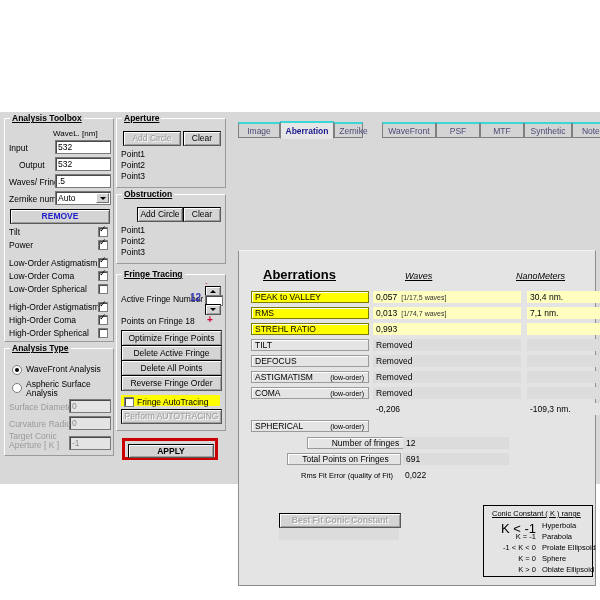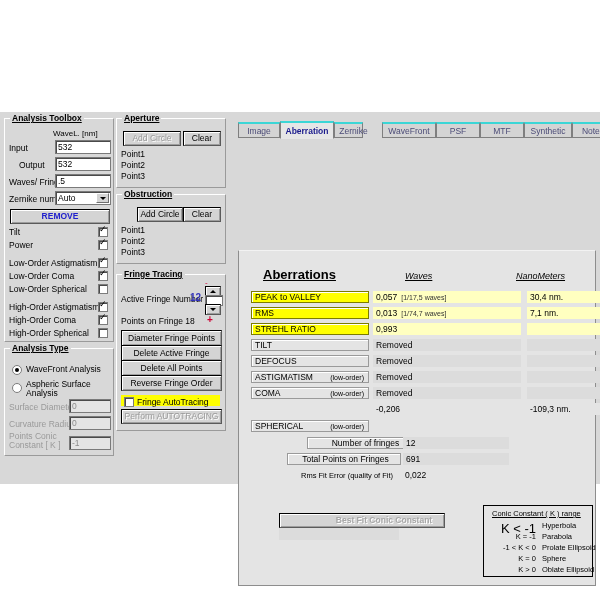--- a/index.html
+++ b/index.html
@@ -203,21 +203,21 @@
 
     <div class="rb" style="left:7px;top:34px;"></div>
     <div class="lbl" style="left:21px;top:31px;width:82px;white-space:normal;line-height:9px;">Aspheric  Surface Analysis</div>
 
     <div class="lbl dim" style="left:4px;top:53px;">Surface Diameter</div>
     <div class="fld dis" style="left:64px;top:50px;width:38px;height:12px;">0</div>
 
     <div class="lbl dim" style="left:4px;top:70px;">Curvature Radius</div>
     <div class="fld dis" style="left:64px;top:67px;width:38px;height:12px;">0</div>
 
-    <div class="lbl dim" style="left:4px;top:83px;width:58px;white-space:normal;line-height:9px;">Points Conic Constant [ K ]</div>
+    <div class="lbl dim" style="left:4px;top:83px;width:58px;white-space:normal;line-height:9px;">Target Conic Aperture [ K ]</div>
     <div class="fld dis" style="left:64px;top:87px;width:38px;height:12px;">-1</div>
   </div>
 
   <div class="grp" style="left:116px;top:6px;width:108px;height:68px;">
     <div class="grp-title">Aperture</div>
     <div class="btn disabled" style="left:6px;top:12px;width:56px;height:13px;">Add Circle</div>
     <div class="btn" style="left:66px;top:12px;width:36px;height:13px;">Clear</div>
     <div class="lbl" style="left:4px;top:30px;">Point1</div>
     <div class="lbl" style="left:4px;top:41px;">Point2</div>
     <div class="lbl" style="left:4px;top:52px;">Point3</div>
@@ -244,32 +244,35 @@
         <span class="caret up"></span>
       </div>
     <div class="fld" style="left:88px;top:20px;width:14px;height:9px;"></div>
     <div class="btn" style="left:88px;top:29px;width:14px;height:9px;">
         <span class="caret"></span>
       </div>
 
     <div class="lbl" style="left:4px;top:41px;">Points on  Fringe 18</div>
     <div class="lbl" style="left:90px;top:39px;color:#cc0033;font-size:10px;font-weight:bold;">+</div>
 
-    <div class="btn" style="left:4px;top:55px;width:99px;height:14px;">Diameter Fringe Points</div>
+    <div class="btn" style="left:4px;top:55px;width:99px;height:14px;">Optimize Fringe Points</div>
     <div class="btn" style="left:4px;top:70px;width:99px;height:14px;">Delete Active Fringe</div>
     <div class="btn" style="left:4px;top:85px;width:99px;height:14px;">Delete  All  Points</div>
     <div class="btn" style="left:4px;top:100px;width:99px;height:14px;">Reverse  Fringe Order</div>
 
     <div style="position:absolute;left:4px;top:120px;width:99px;height:11px;background:#ffff00;"></div>
     <div class="cb" style="left:7px;top:122px;"></div>
     <div class="lbl" style="left:20px;top:122px;">Fringe AutoTracing</div>
 
     <div class="btn disabled" style="left:4px;top:134px;width:99px;height:13px;">Perform  AUTOTRACING</div>
   </div>
 
+  <div style="position:absolute;left:122px;top:326px;width:96px;height:22px;border:3px solid #cc0000;box-sizing:border-box;">
+    <div class="btn" style="left:3px;top:3px;width:84px;height:12px;font-weight:bold;">APPLY</div>
+  </div>
 
   <div id="tabpage">
 
     <div class="lbl" style="left:24px;top:16px;font-size:13px;font-weight:bold;text-decoration:underline;">Aberrations</div>
     <div class="lbl" style="left:166px;top:20px;font-size:9px;font-style:italic;text-decoration:underline;">Waves</div>
     <div class="lbl" style="left:277px;top:20px;font-size:9px;font-style:italic;text-decoration:underline;">NanoMeters</div>
 
     <div class="abx" style="left:12px;top:40px;width:344px;">
 
       <div>
@@ -340,21 +343,21 @@
 
     <div class="namecell" style="left: 48px; top: 186px; width: 114px; height: 12px; justify-content: center; margin-left: 20px;">Number of fringes</div>
     <div class="wavecell" style="left:164px;top:186px;width:106px;height:12px;">12</div>
 
     <div class="namecell" style="left: 48px; top: 202px; width: 114px; height: 12px; justify-content: center;">Total  Points on Fringes</div>
     <div class="wavecell" style="left:164px;top:202px;width:106px;height:12px;">691</div>
 
     <div class="lbl" style="left:62px;top:220px;font-size:7.5px;">Rms Fit Error (quality of Fit)</div>
     <div class="lbl" style="left:166px;top:219px;">0,022</div>
 
-    <div class="btn disabled" style="left:40px;top:262px;width:120px;height:13px;font-weight:bold;color:#a8a8a8;padding-left:44px;">Best Fit Conic Constant</div>
+    <div class="btn disabled" style="left:40px;top:262px;width:120px;height:13px;font-weight:bold;color:#a8a8a8;">Best Fit Conic Constant</div>
     <div style="position:absolute;left:40px;top:277px;width:120px;height:12px;background:#dcdcdc;"></div>
 
     <div style="position:absolute;left:244px;top:254px;width:110px;height:72px;border:1px solid #000;background:#e4e4e4;box-sizing:border-box;">
       <div class="lbl" style="left:8px;top:3px;font-size:7.5px;text-decoration:underline;">Conic Constant ( K )  range</div>
 
       <div class="lbl" style="left:4px;top:15px;width:48px;text-align:right;font-size:13px;">K &lt; -1</div>
       <div class="lbl" style="left:58px;top:15px;font-size:7.5px;">Hyperbola</div>
 
       <div class="lbl" style="left:4px;top:26px;width:48px;text-align:right;font-size:7.5px;">K = -1</div>
       <div class="lbl" style="left:58px;top:26px;font-size:7.5px;">Parabola</div>

